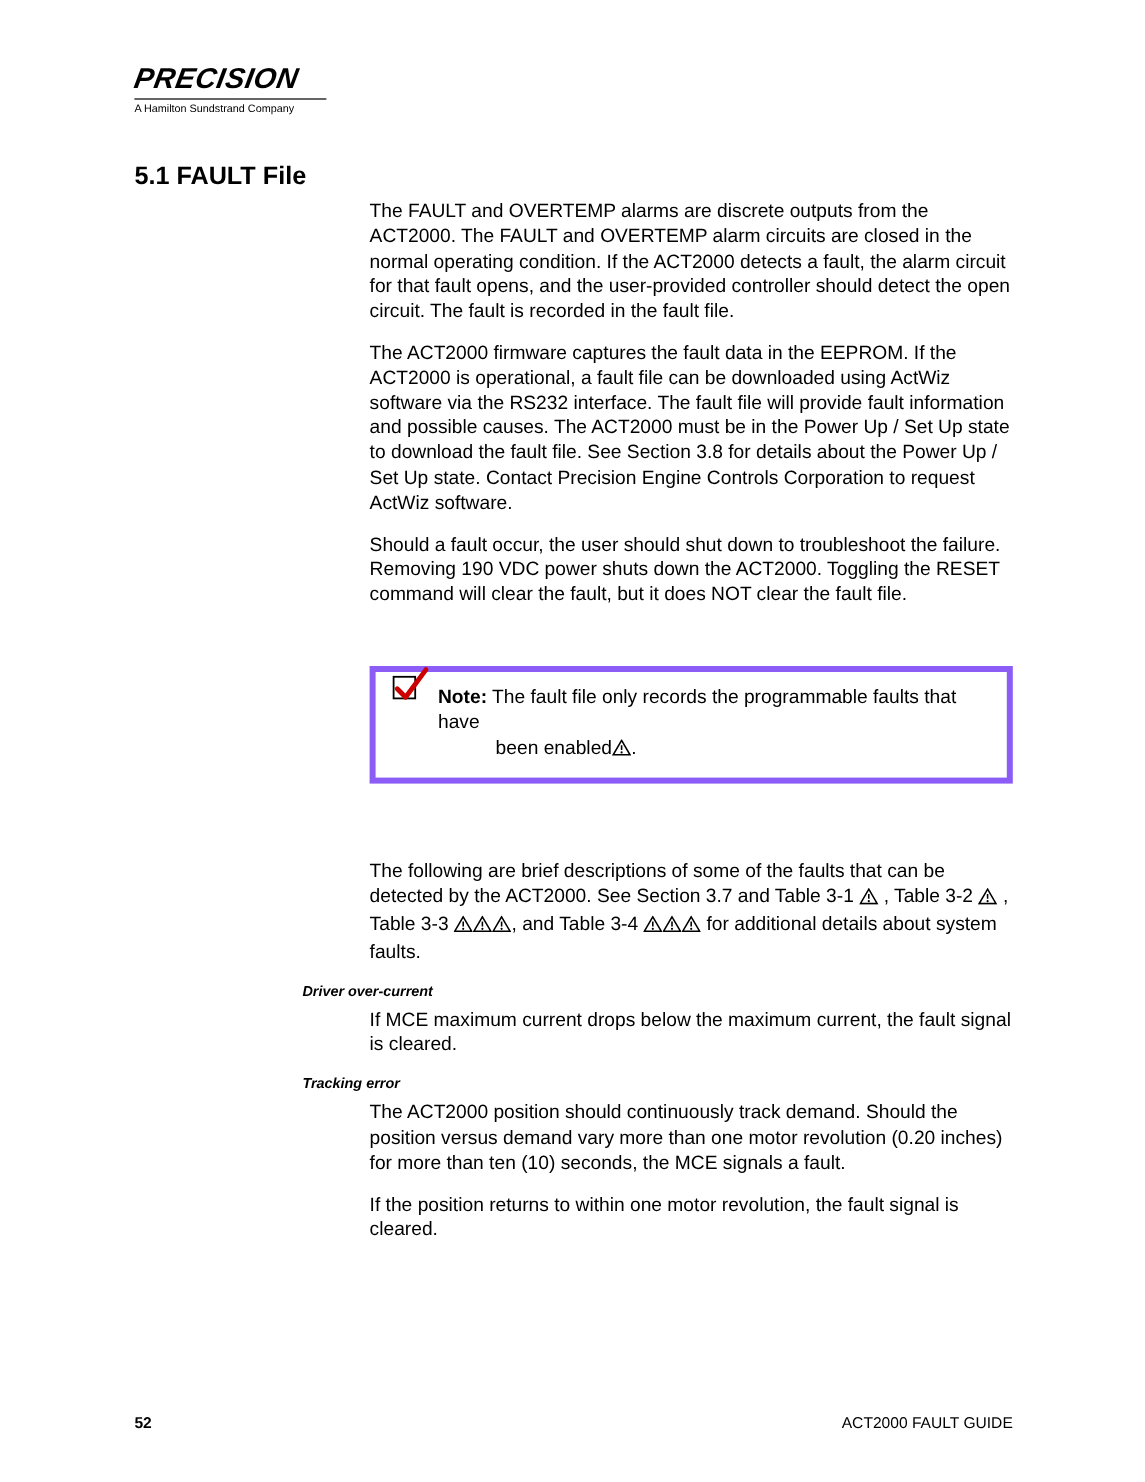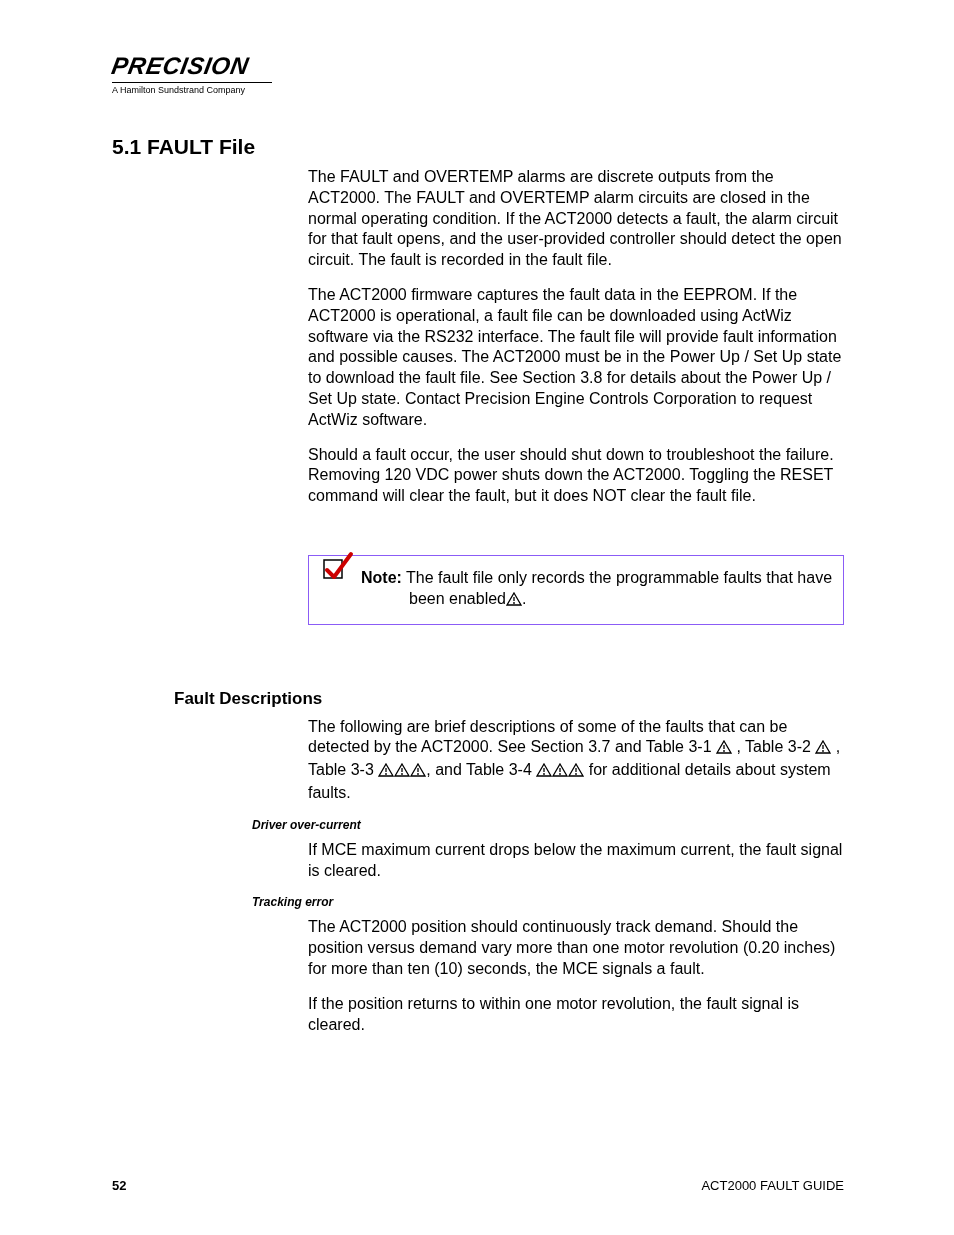--- a/index.html
+++ b/index.html
@@ -49,21 +49,21 @@
   .body-col {
     margin-left: 196px;
     font-size: 16px;
     line-height: 1.30;
   }
   .body-col p {
     margin: 0 0 14px 0;
   }
   .note-box {
     margin-left: 196px;
-    border: 1px solid #8b5cf6;
+    border: 5px solid #8b5cf6;
     padding: 12px 10px 12px 10px;
     margin-top: 48px;
     margin-bottom: 64px;
     position: relative;
     font-size: 16px;
     line-height: 1.30;
   }
   .note-check {
     position: absolute;
     left: 12px;
@@ -120,21 +120,21 @@
     <div class="logo-main">PRECISION</div>
     <hr class="logo-rule">
     <div class="logo-sub">A Hamilton Sundstrand Company</div>
   </div>
 
   <div class="section-heading">5.1  FAULT File</div>
 
   <div class="body-col">
     <p>The FAULT and OVERTEMP alarms are discrete outputs from the ACT2000. The FAULT and OVERTEMP alarm circuits are closed in the normal operating condition. If the ACT2000 detects a fault, the alarm circuit for that fault opens, and the user-provided controller should detect the open circuit. The fault is recorded in the fault file.</p>
     <p>The ACT2000 firmware captures the fault data in the EEPROM. If the ACT2000 is operational, a fault file can be downloaded using ActWiz software via the RS232 interface. The fault file will provide fault information and possible causes. The ACT2000 must be in the Power Up / Set Up state to download the fault file. See Section 3.8 for details about the Power Up / Set Up state. Contact Precision Engine Controls Corporation to request ActWiz software.</p>
-    <p>Should a fault occur, the user should shut down to troubleshoot the failure. Removing 120 VDC power shuts down the ACT2000. Toggling the RESET command will clear the fault, but it does NOT clear the fault file.</p>
+    <p>Should a fault occur, the user should shut down to troubleshoot the failure. Removing 190 VDC power shuts down the ACT2000. Toggling the RESET command will clear the fault, but it does NOT clear the fault file.</p>
   </div>
 
   <div class="note-box">
     <span class="note-check">
       <svg viewBox="0 0 34 34">
         <rect x="3" y="12" width="18" height="18" fill="none" stroke="#000" stroke-width="1.5"></rect>
         <path d="M6 22 L13 29 L30 6" fill="none" stroke="#c00" stroke-width="4" stroke-linecap="round" stroke-linejoin="round"></path>
       </svg>
     </span>
     <div class="note-text">
@@ -142,21 +142,20 @@
       <span class="line2">
         <span>been enabled</span><span class="warn"><svg viewBox="0 0 16 14">
               <path d="M8 1 L15 13 L1 13 Z" fill="none" stroke="#000" stroke-width="1.3"></path>
               <line x1="8" y1="5" x2="8" y2="9" stroke="#000" stroke-width="1.3"></line>
               <circle cx="8" cy="11" r="0.9" fill="#000"></circle>
             </svg></span><span>.</span>
       </span>
     </div>
   </div>
 
-  <div class="sub-heading-1">Fault Descriptions</div>
 
   <div class="body-col">
     <p>
       <span>The following are brief descriptions of some of the faults that can be detected by the ACT2000. See Section 3.7 and Table 3-1 </span><span class="warn"><svg viewBox="0 0 16 14">
             <path d="M8 1 L15 13 L1 13 Z" fill="none" stroke="#000" stroke-width="1.3"></path>
             <line x1="8" y1="5" x2="8" y2="9" stroke="#000" stroke-width="1.3"></line>
             <circle cx="8" cy="11" r="0.9" fill="#000"></circle>
           </svg></span><span> , Table 3-2 </span><span class="warn"><svg viewBox="0 0 16 14">
             <path d="M8 1 L15 13 L1 13 Z" fill="none" stroke="#000" stroke-width="1.3"></path>
             <line x1="8" y1="5" x2="8" y2="9" stroke="#000" stroke-width="1.3"></line>

